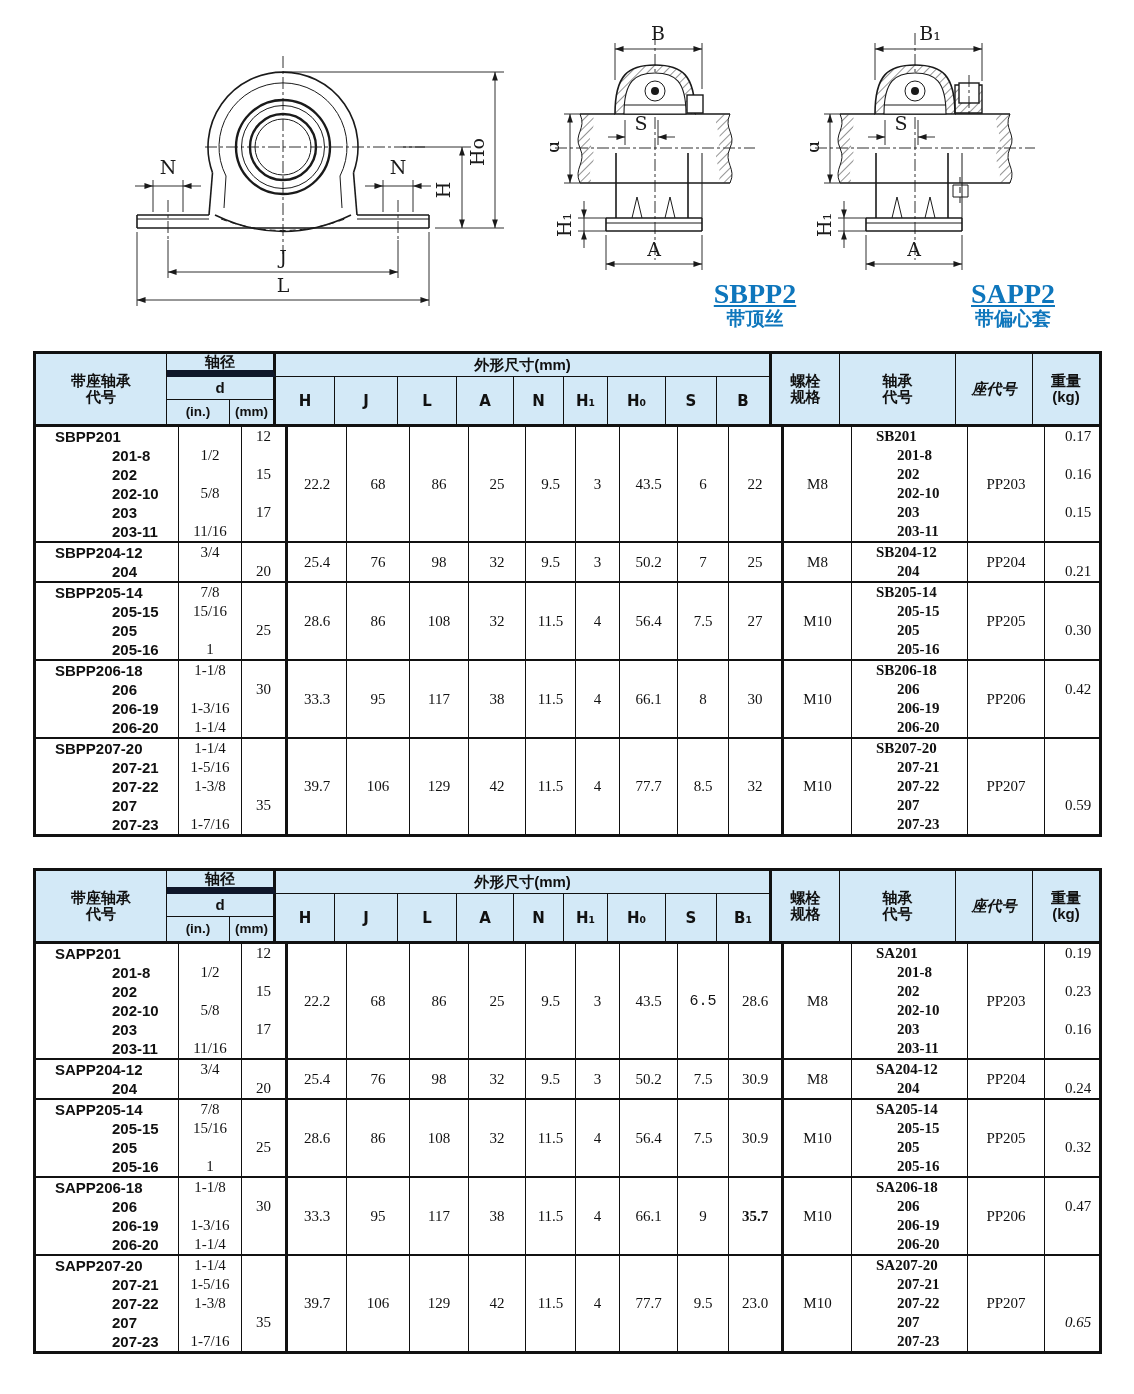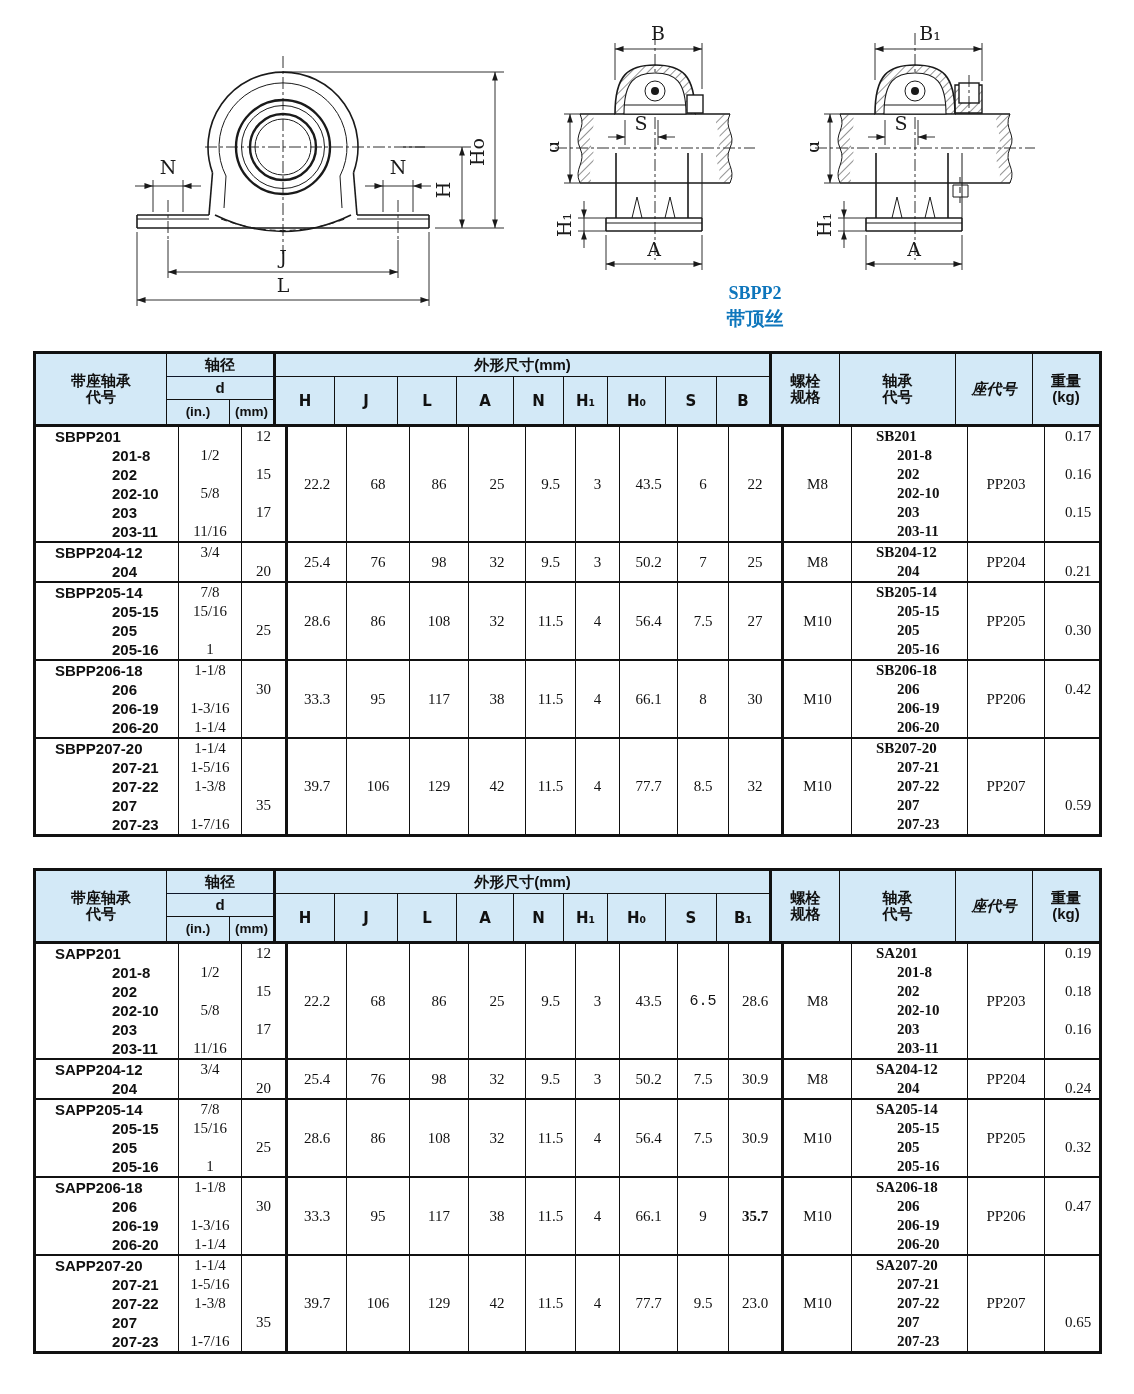--- a/index.html
+++ b/index.html
@@ -10,33 +10,33 @@
   #figures{position:absolute;left:0;top:0;width:1134px;height:348px;}
   svg{display:block;}
   .oline{stroke:#1a1a1a;fill:none;stroke-width:1.6;}
   .thin{stroke:#1a1a1a;fill:none;stroke-width:1.0;}
   .bold{stroke:#1a1a1a;fill:none;stroke-width:2.4;}
   .cl{stroke:#1a1a1a;fill:none;stroke-width:0.9;stroke-dasharray:12 3 3 3;}
   .dash{stroke:#1a1a1a;fill:none;stroke-width:1.0;stroke-dasharray:6 4;}
   .dim{stroke:#1a1a1a;fill:none;stroke-width:0.9;}
   .dt{font-family:"DejaVu Serif",serif;font-size:19px;fill:#1a1a1a;}
   .fig-label{position:absolute;text-align:center;color:#0e76bc;font-weight:bold;line-height:25px;}
-  .fig-label .en{font-family:"Liberation Serif",serif;font-size:18px;}
+  .fig-label .en{font-family:"Liberation Serif",serif;font-size:28px;text-decoration:underline;}
   .fig-label .cn{font-size:19px;font-family:"Liberation Sans",sans-serif;}
   
   .spec-table{position:absolute;left:33px;width:1069px;border:3px solid #111;background:#fff;box-sizing:border-box;}
   .thead{display:grid;background:#d3e9f7;border-bottom:3px solid #111;
          grid-template-columns:131px 63px 46px 59px 63px 59px 57px 50px 44px 58px 51px 55px 68px 116px 77px 66px;
          grid-template-rows:23px 23px 24px;}
   .hc{display:flex;align-items:center;justify-content:center;font-weight:bold;
       border-right:1px solid #111;box-sizing:border-box;
       font-family:"Liberation Sans",sans-serif;font-size:15px;line-height:16px;}
   .hc.v2{flex-direction:column;}
   .h-code{grid-column:1;grid-row:1/4;}
-  .h-shaft{grid-column:2/4;grid-row:1;border-bottom:1px solid #0f172a;border-right-width:3px;}
+  .h-shaft{grid-column:2/4;grid-row:1;border-bottom:7px solid #0f172a;border-right-width:3px;}
   .h-dims{grid-column:4/13;grid-row:1;border-bottom:1px solid #111;border-right-width:3px;}
   .h-bolt{grid-column:13;grid-row:1/4;}
   .h-bearing{grid-column:14;grid-row:1/4;}
   .h-housing{grid-column:15;grid-row:1/4;font-style:italic;}
   .h-weight{grid-column:16;grid-row:1/4;border-right:none;}
   .h-d{grid-column:2/4;grid-row:2;border-bottom:1px solid #111;border-right-width:3px;}
   .h-in{grid-column:2;grid-row:3;font-size:13.5px;}
   .h-mm{grid-column:3;grid-row:3;font-size:13.5px;border-right-width:3px;}
   .h-let{grid-row:2/4;font-family:"DejaVu Sans",sans-serif;}
   .hl4{grid-column:4}.hl5{grid-column:5}.hl6{grid-column:6}.hl7{grid-column:7}.hl8{grid-column:8}
@@ -247,20 +247,24 @@
     <line class="dim" x1="56" y1="210" x2="56" y2="245"></line>
       <line class="dim" x1="152" y1="210" x2="152" y2="245"></line>
     <line class="dim" x1="56" y1="239" x2="152" y2="239" marker-start="url(#arw)" marker-end="url(#arw)"></line>
     <text class="dt" x="104" y="231" text-anchor="middle">A</text>
   </svg>
 
   <div class="fig-label" style="left:693px;top:281px;width:124px">
     <div class="en">SBPP2</div>
     <div class="cn">带顶丝</div>
   </div>
+  <div class="fig-label" style="left:945px;top:281px;width:136px">
+    <div class="en">SAPP2</div>
+    <div class="cn">带偏心套</div>
+  </div>
 </div>
 
 <section class="spec-table" style="top:351px">
   <div class="thead">
     <div class="hc v2 h-code">
       <span>带座轴承</span>
       <span>代号</span>
     </div>
     <div class="hc h-shaft">轴径</div>
     <div class="hc h-dims">外形尺寸(mm)</div>
@@ -589,21 +593,21 @@
           <div class="ln bsub">201-8</div>
           <div class="ln bsub">202</div>
           <div class="ln bsub">202-10</div>
           <div class="ln bsub">203</div>
           <div class="ln bsub">203-11</div>
         </div>
         <div class="cell vc" style="width: 77px;">PP203</div>
         <div class="cell lines" style="width: 66px;">
           <div class="ln">0.19</div>
           <div class="ln"></div>
-          <div class="ln">0.18</div>
+          <div class="ln">0.23</div>
           <div class="ln"></div>
           <div class="ln">0.16</div>
           <div class="ln"></div>
         </div>
       </div>
       <div class="grp">
         <div class="cell lines" style="width: 131px;">
           <div class="ln lead">SAPP204-12</div>
           <div class="ln sub">204</div>
         </div>
@@ -754,21 +758,21 @@
         <div class="cell vc thick" style="width: 55px;">23.0</div>
         <div class="cell vc" style="width: 68px;">M10</div>
         <div class="cell lines" style="width: 116px;">
           <div class="ln blead">SA207-20</div>
           <div class="ln bsub">207-21</div>
           <div class="ln bsub">207-22</div>
           <div class="ln bsub">207</div>
           <div class="ln bsub">207-23</div>
         </div>
         <div class="cell vc" style="width: 77px;">PP207</div>
-        <div class="cell lines" style="width: 66px;">
+        <div class="cell lines" style="width: 66px; font-style: italic;">
           <div class="ln"></div>
           <div class="ln"></div>
           <div class="ln"></div>
           <div class="ln">0.65</div>
           <div class="ln"></div>
         </div>
       </div>
     </div>
 </section>
 

